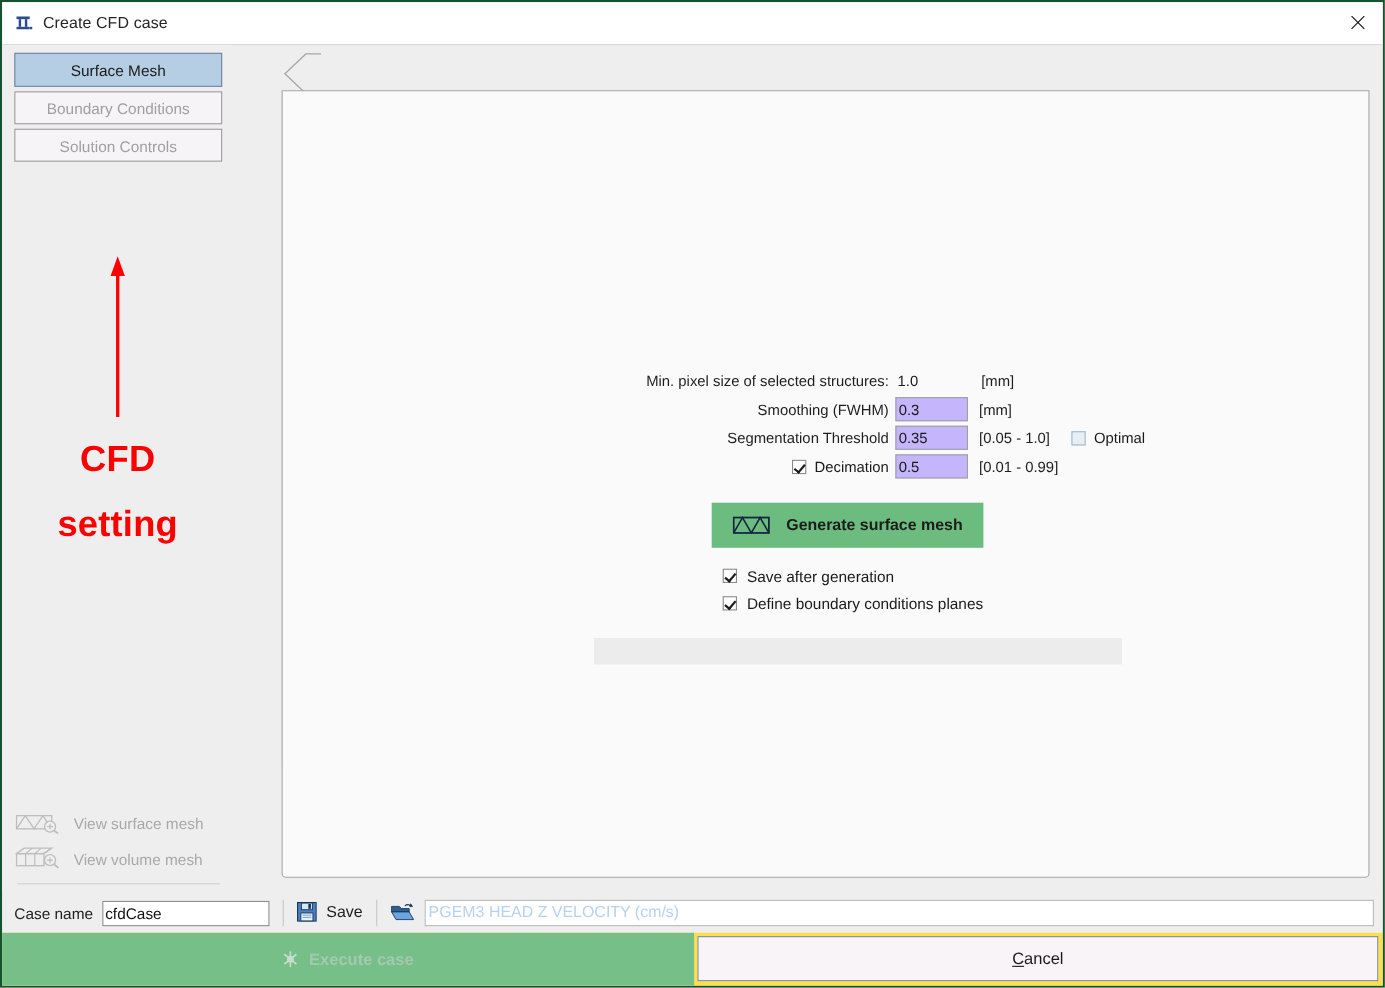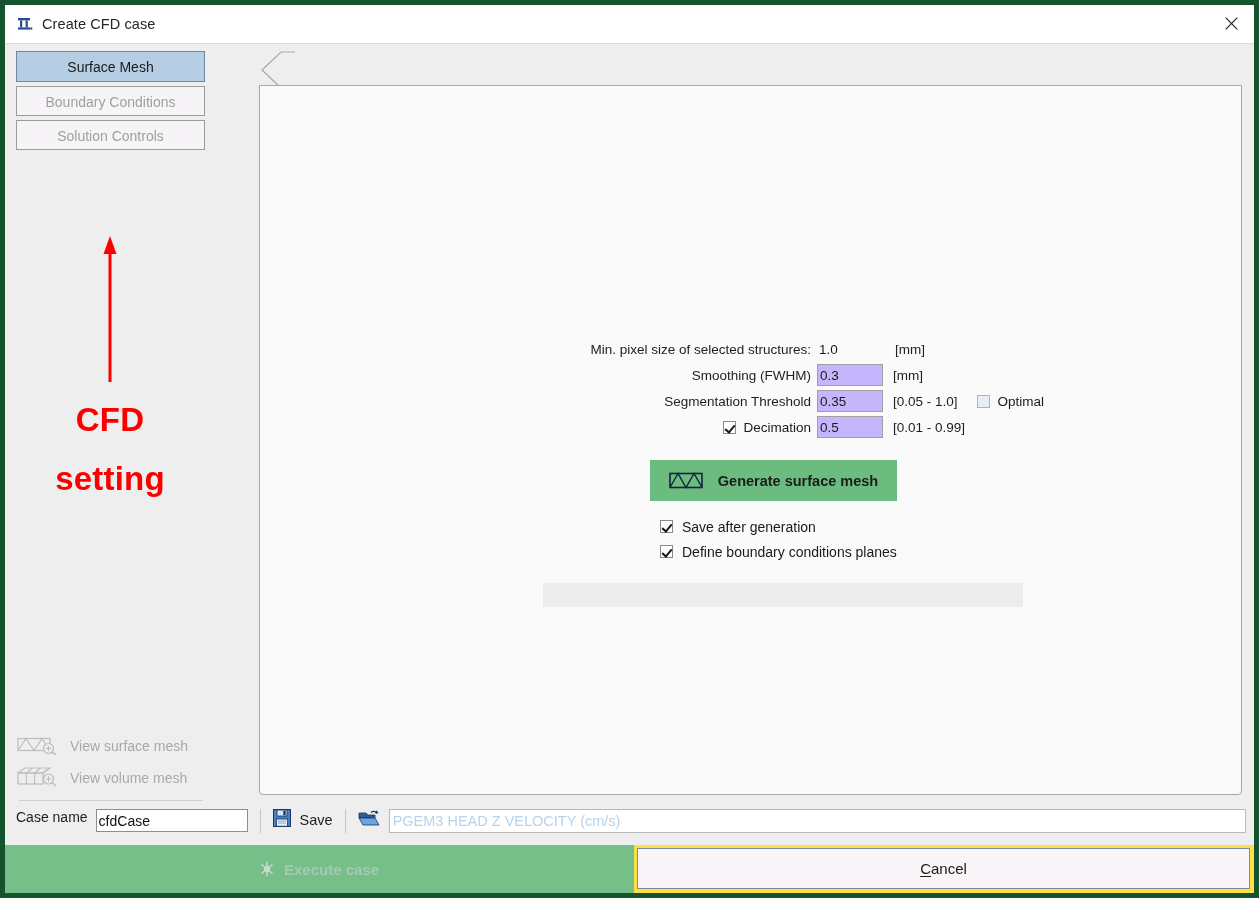--- a/index.html
+++ b/index.html
@@ -13,21 +13,21 @@
     font-size: 13.5px;
     color: #1a1a1a;
     background: #ffffff;
     overflow: hidden;
     position: relative;
   }
   .window {
     width: 1259px;
     height: 898px;
     box-sizing: border-box;
-    border: 5px solid #14532d;
+    border: 2px solid #14532d;
     background: #eeeeee;
     position: relative;
     display: flex;
     flex-direction: column;
   }
   
   .titlebar {
     height: 38px;
     background: #ffffff;
     display: flex;
@@ -275,21 +275,21 @@
     height: 24px;
     background: #ececec;
   }
 
   
   .bottombar {
     height: 36px;
     flex: 0 0 auto;
     background: #eeeeee;
     display: flex;
-    align-items: flex-start;
+    align-items: center;
     padding: 0 8px 0 11px;
     box-sizing: border-box;
   }
   .bb-label { font-size: 14px; margin-right: 8px; color: #1e1e1e;}
   input.case-name {
     width: 152px;
     height: 23px;
     box-sizing: border-box;
     border: 1px solid #8e8e8e;
     background: #ffffff;

